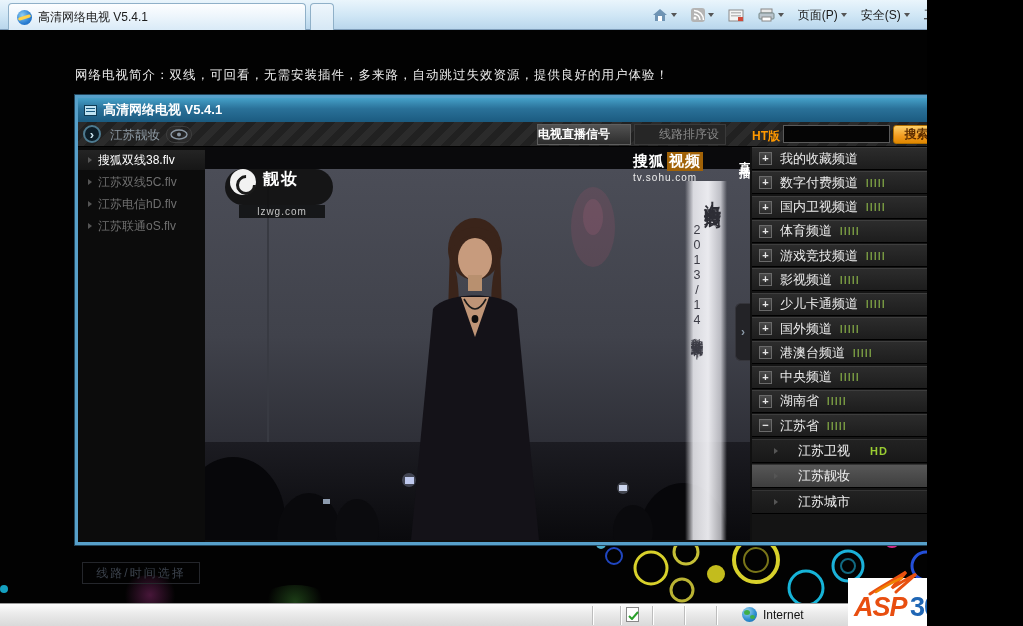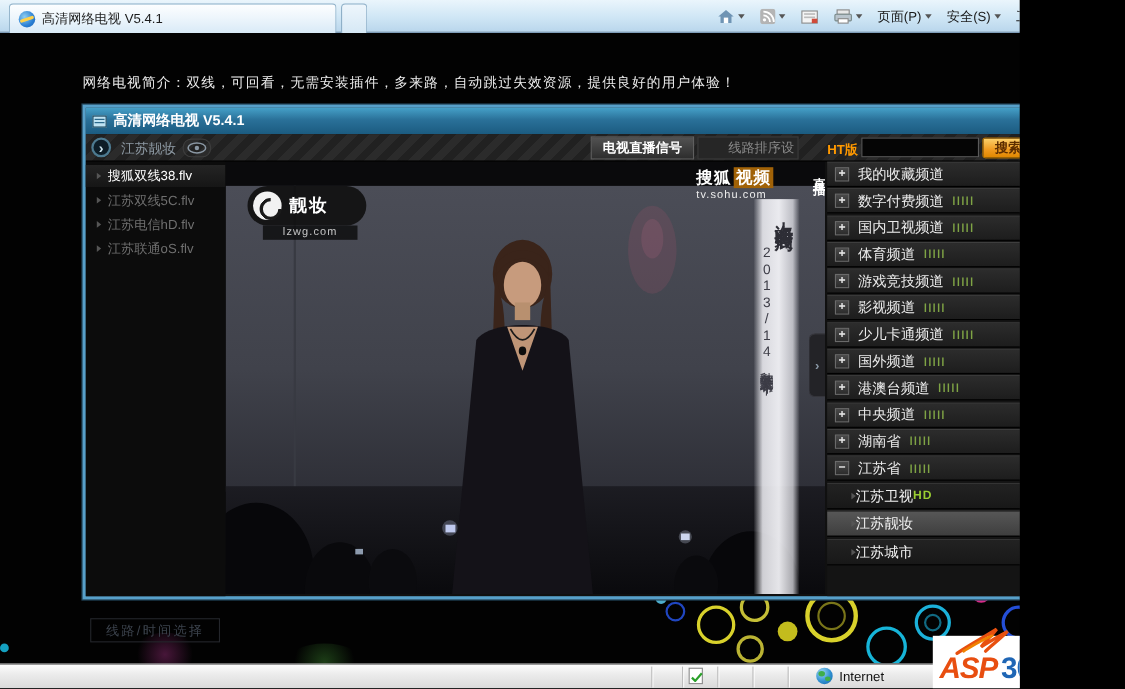--- a/index.html
+++ b/index.html
@@ -46,21 +46,21 @@
 
   .toolbar{position:absolute;left:0;top:24px;width:882px;height:25px;
     background:repeating-linear-gradient(135deg,#2b2b2b 0 7px,#212121 7px 14px);border-bottom:1px solid #000;}
   .chev-btn{position:absolute;left:5px;top:3px;width:18px;height:18px;border-radius:50%;
     background:#0d1d27;border:2px solid #4d7purple;border:2px solid #4d7a90;color:#cfe6f0;
     font-size:13px;font-weight:bold;text-align:center;line-height:15px;cursor:pointer;}
   .cur-channel{position:absolute;left:32px;top:5px;font-size:12.5px;color:#8d99a3;}
   .eye-btn{position:absolute;left:88px;top:4px;width:26px;height:17px;border:1px solid #3d3d3d;
     border-radius:8px;display:flex;align-items:center;justify-content:center;cursor:pointer;}
 
-  .tab-btn{position:absolute;top:2px;height:21px;font-size:12px;line-height:19px;text-align:center;cursor:pointer;}
+  .tab-btn{position:absolute;top:2px;height:21px;font-size:12px;line-height:19px;cursor:pointer;}
   .tab-live{left:459px;width:94px;background:linear-gradient(#525252,#2d2d2d);
     border:1px solid #5f5f5f;color:#fff;font-weight:bold;}
   .tab-sort{left:556px;width:92px;background:#262626;border:1px solid #3a3a3a;color:#8a8a8a;padding-left:24px;}
 
   .htver{position:absolute;left:674px;top:6px;font-size:12px;font-weight:bold;color:#ff9900;}
   .search-input{position:absolute;left:705px;top:3px;width:107px;height:18px;background:#050505;
     border:1px solid #5a5a5a;color:#ddd;font-size:12px;padding:0 3px;}
   .search-btn{position:absolute;left:815px;top:3px;width:47px;height:19px;
     background:linear-gradient(#fcd06a,#f09a1f 60%,#e08800);border:1px solid #b06f00;border-radius:3px;
     font-size:12px;font-weight:bold;color:#5c2d00;line-height:17px;text-align:center;cursor:pointer;}
@@ -72,21 +72,21 @@
   .pl-item.active{color:#fff;background:linear-gradient(#242424,#161616);}
   .pl-item:first-child{margin-top:3px;}
   .tri{width:0;height:0;border-left:4px solid #555;border-top:3px solid transparent;border-bottom:3px solid transparent;flex:none;}
   .pl-footer{position:absolute;left:4px;top:415px;width:118px;height:22px;border:1px solid #24262b;
     font-size:12px;color:#3c434d;text-align:center;line-height:20px;letter-spacing:2px;}
 
   
   .video{position:absolute;left:127px;top:49px;width:545px;height:393px;background:#0a0a0c;overflow:hidden;}
   .scene{position:absolute;left:0;top:0;}
   .wm{position:absolute;left:20px;top:22px;width:108px;height:36px;border-radius:18px;
-    background:rgba(14,14,14,.88);display:flex;align-items:center;gap:7px;padding-left:5px;}
+    background:rgba(14,14,14,.88);display:flex;gap:7px;padding-left:5px;}
   .wm-circle{width:26px;height:26px;border-radius:50%;background:#f2f2f2;position:relative;flex:none;}
   .wm-circle:before{content:"";position:absolute;left:6px;top:6px;width:14px;height:14px;border-radius:50%;
     border:3px solid #1a1a1a;border-top-color:transparent;transform:rotate(45deg);}
   .wm-name{font-size:16px;font-weight:bold;color:#fff;letter-spacing:2px;}
   .wm-url{position:absolute;left:34px;top:58px;width:86px;height:13px;background:rgba(10,10,10,.8);
     font-size:10px;color:#c5c5c5;text-align:center;line-height:13px;letter-spacing:1px;}
   .sohu{position:absolute;left:428px;top:5px;width:118px;}
   .sohu-row{display:flex;align-items:center;gap:2px;}
   .sohu-b1{font-size:15px;font-weight:bold;color:#fff;letter-spacing:1px;}
   .sohu-b2{font-size:15px;font-weight:bold;color:#fff;background:#a16207;padding:0 2px;letter-spacing:1px;}
@@ -106,21 +106,21 @@
   
   .rpanel{position:absolute;left:674px;top:49px;width:193px;height:395px;background:#141414;}
   .ch-row{position:relative;height:23px;margin-bottom:1.3px;background:linear-gradient(#2c2c2c,#1d1d1d);
     border-top:1px solid #3e3e3e;border-bottom:1px solid #000;display:flex;align-items:center;gap:8px;
     padding-left:7px;cursor:pointer;}
   .exp-box{width:13px;height:13px;background:linear-gradient(#4a4a4a,#2c2c2c);border:1px solid #6a6a6a;
     color:#e8e8e8;font-size:11px;font-weight:bold;text-align:center;line-height:11px;flex:none;}
   .ch-label{font-size:13px;color:#ececec;white-space:nowrap;}
   .bars{font-size:9px;font-weight:bold;color:#7fa445;letter-spacing:1.5px;transform:scaleY(1.25);}
   .sub-row{position:relative;height:24px;margin-bottom:1.6px;background:linear-gradient(#222,#181818);
-    border-top:1px solid #343434;border-bottom:1px solid #000;display:flex;align-items:center;gap:0;
+    border-top:1px solid #343434;border-bottom:1px solid #000;display:flex;align-items:center;gap:20px;
     padding-left:22px;cursor:pointer;}
   .sub-row.selected{background:linear-gradient(#575757,#3e3e3e);}
   .sub-label{font-size:13px;color:#f0f0f0;}
   .hd-badge{font-size:11px;font-weight:bold;color:#9acd32;letter-spacing:1px;}
 
   
   .vscroll{position:absolute;left:868px;top:25px;width:14px;height:419px;background:#5d5d5d;}
   .sc-btn{position:absolute;left:0;width:14px;height:14px;background:linear-gradient(#d6d6d6,#9e9e9e);
     border:1px solid #707070;display:flex;align-items:center;justify-content:center;cursor:pointer;}
   .sc-up{top:0;} .sc-down{bottom:0;}

